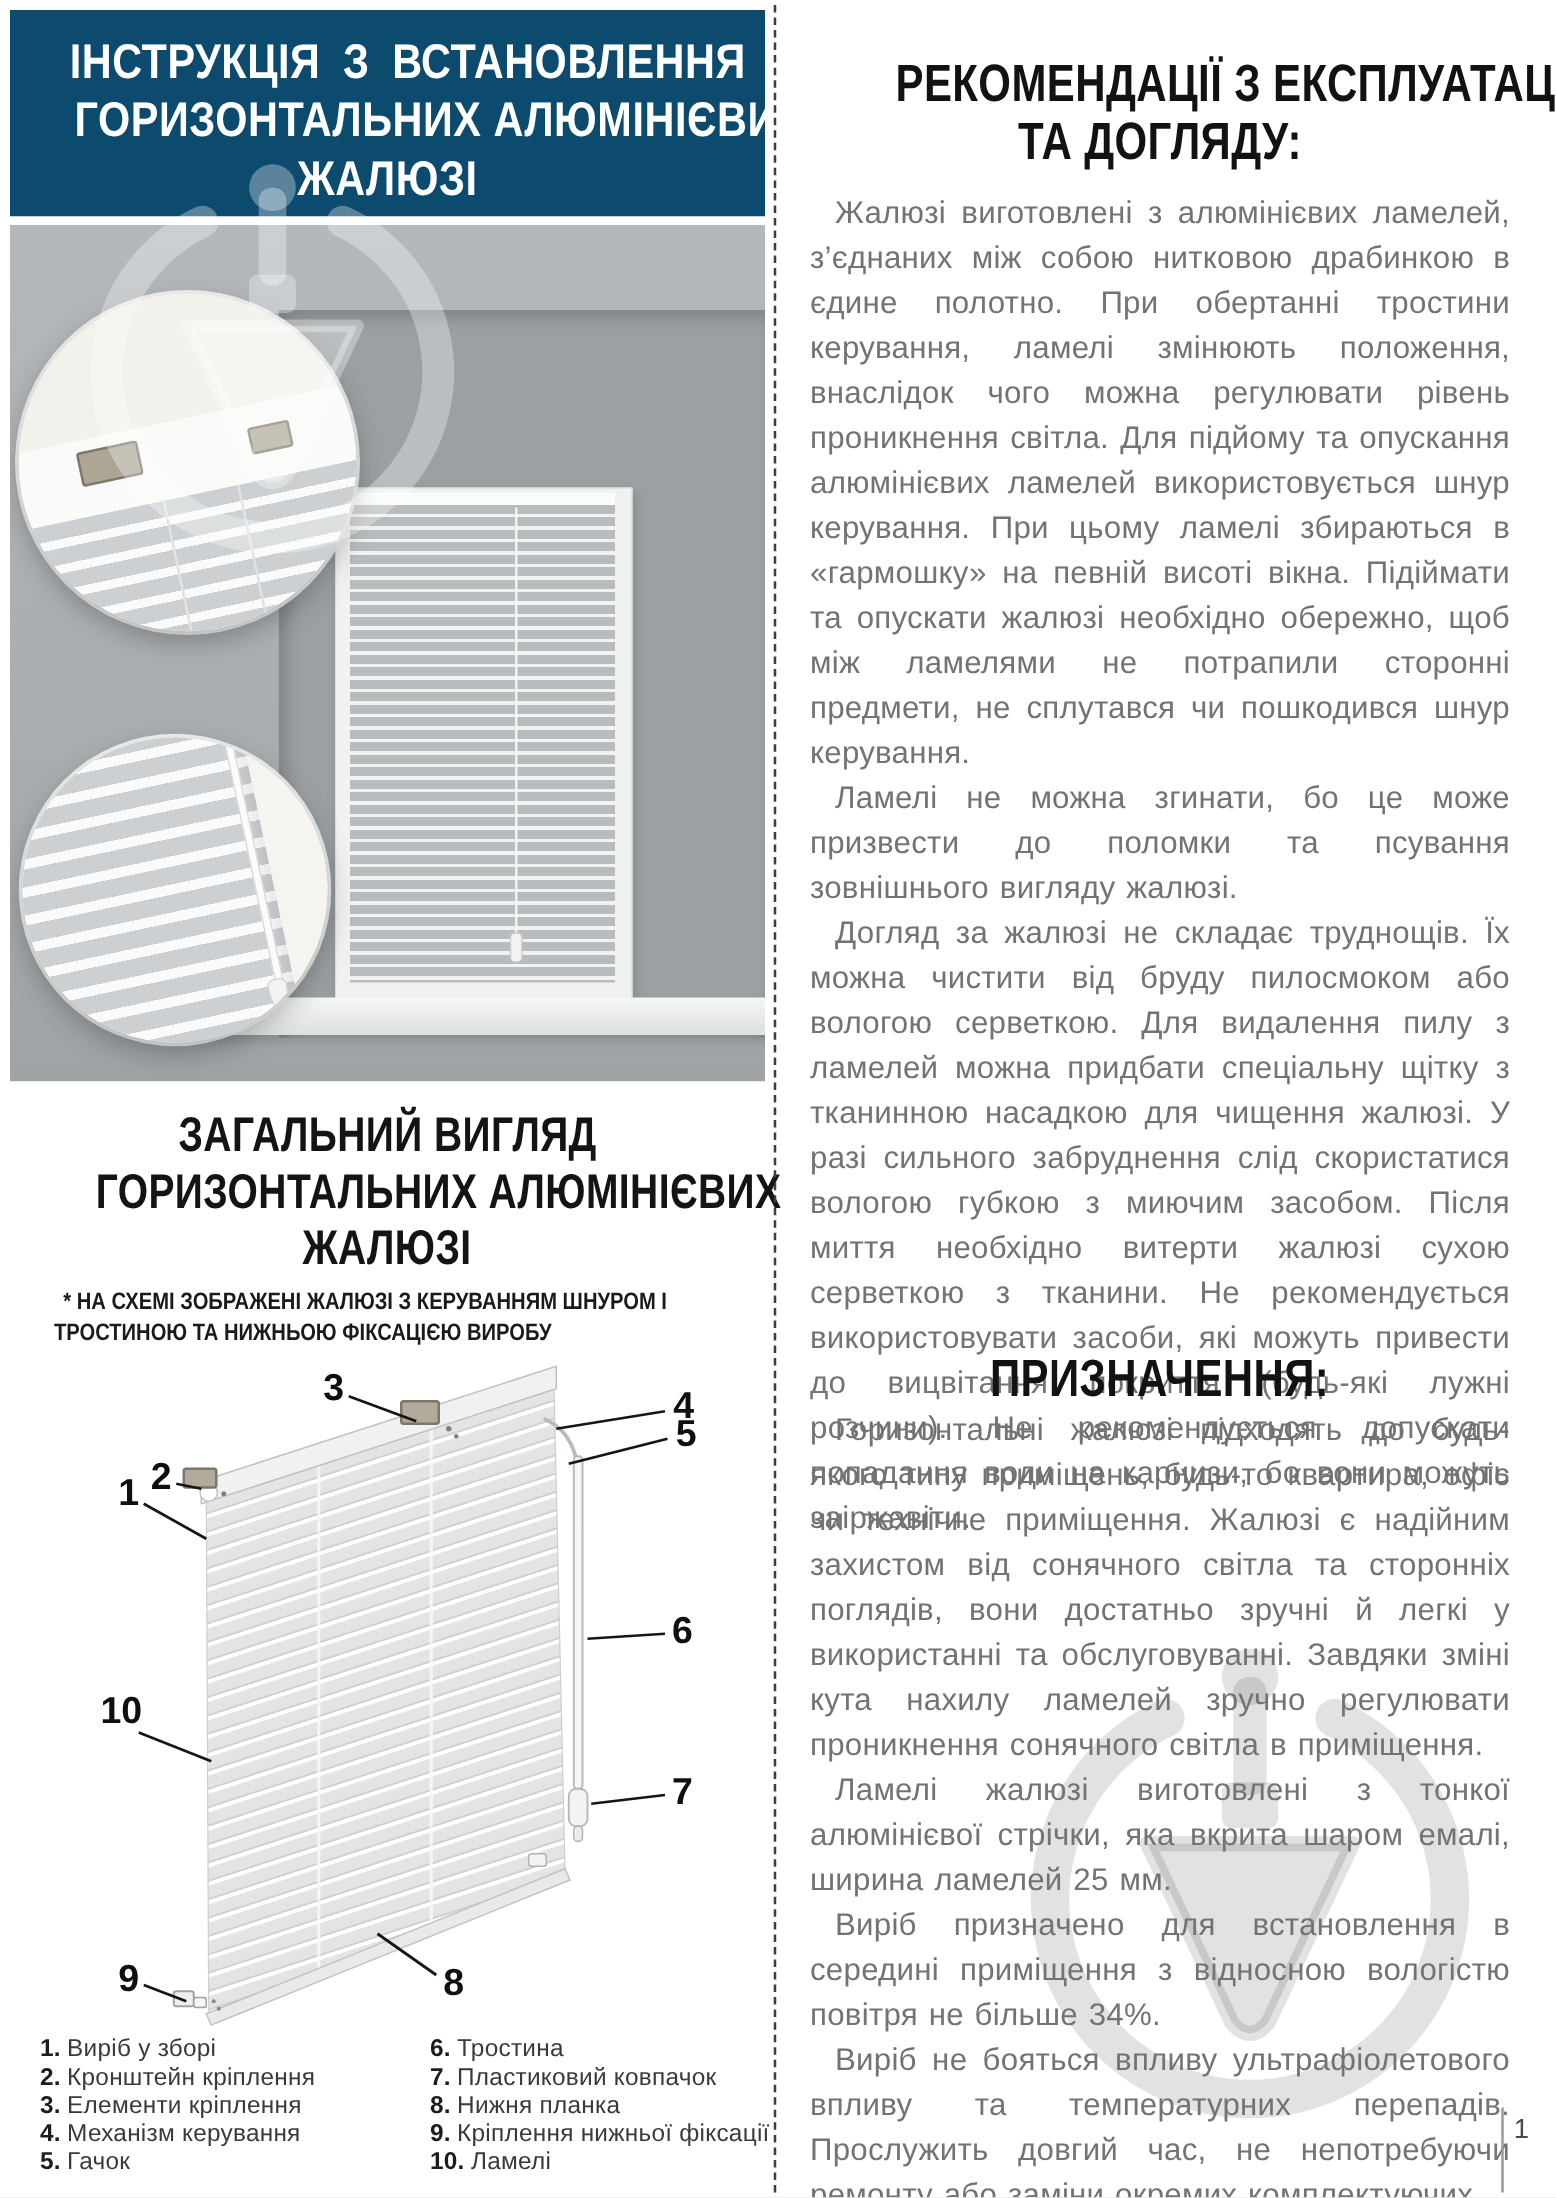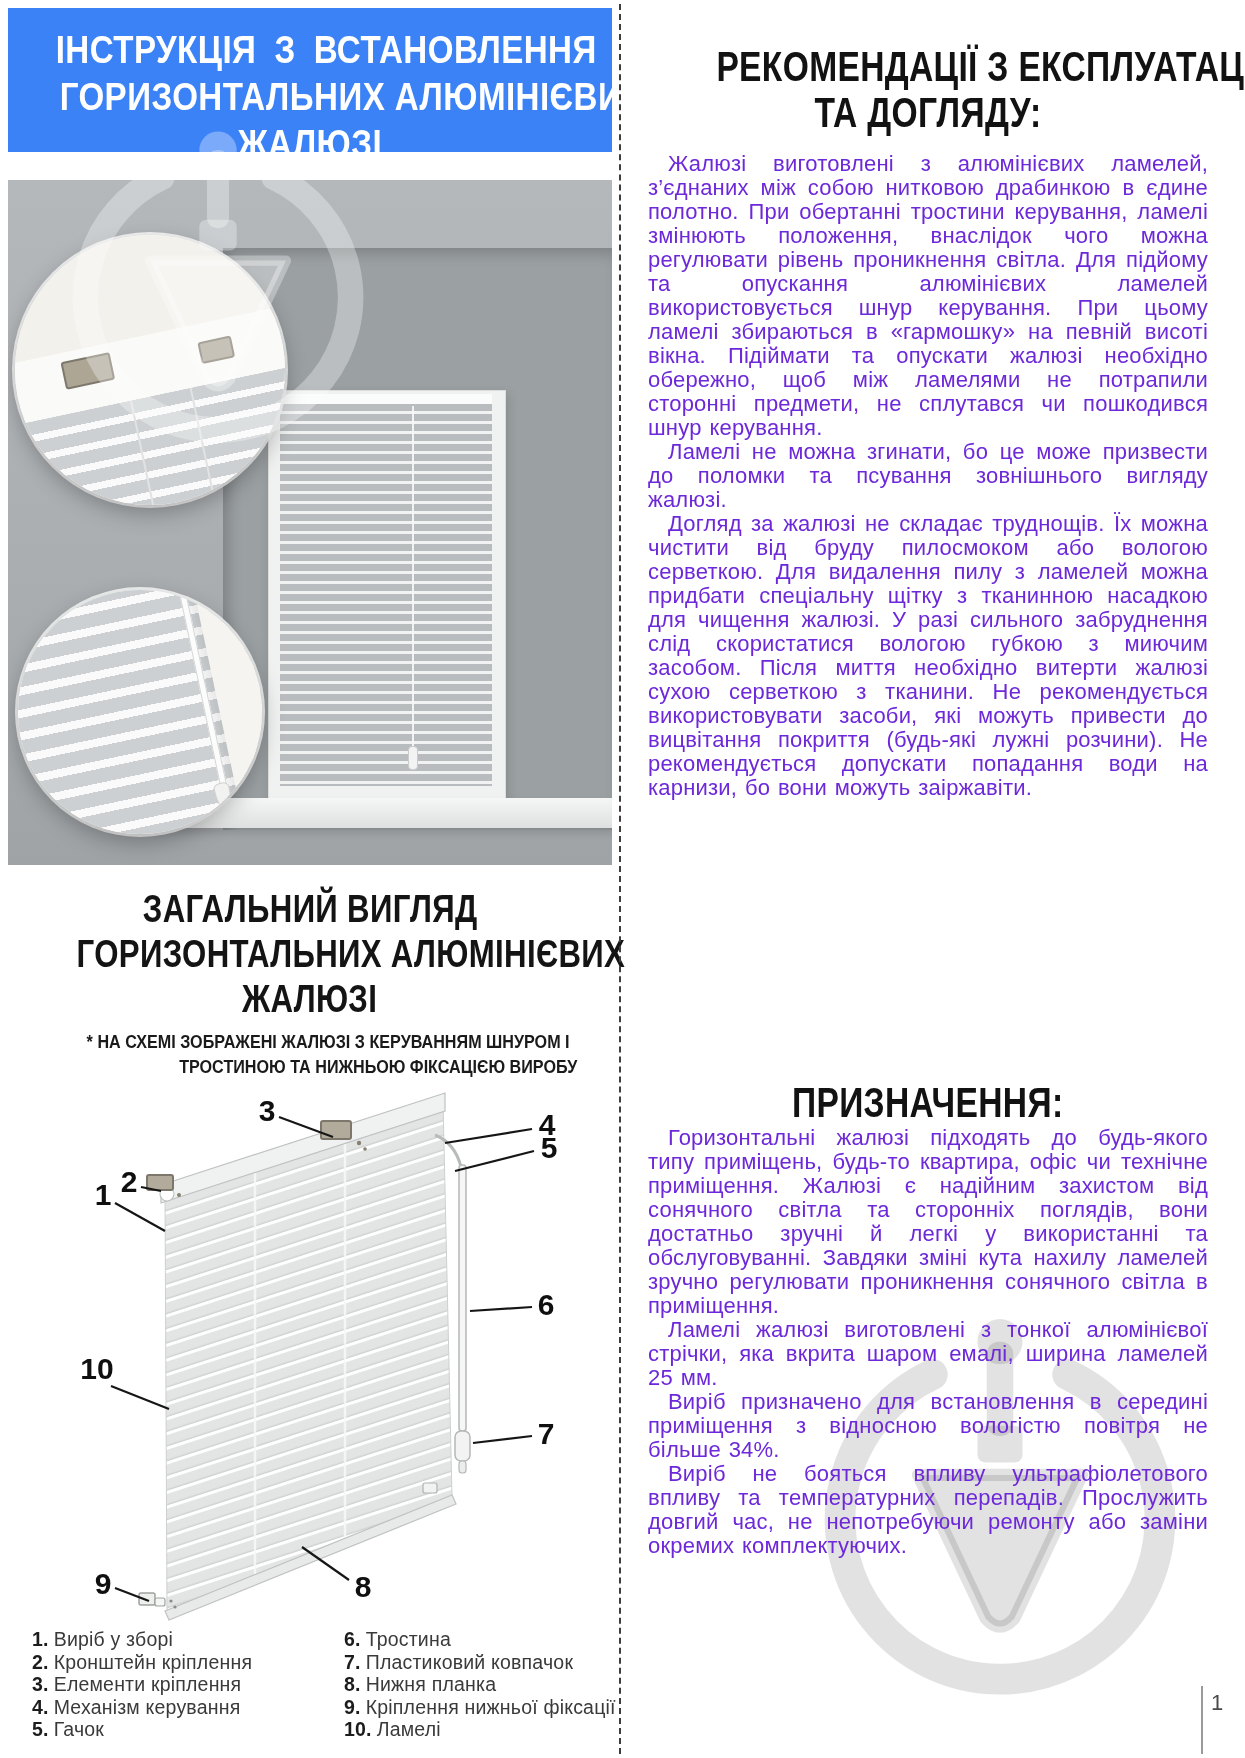--- a/index.html
+++ b/index.html
@@ -2,21 +2,21 @@
 <html><head>
 <meta charset="utf-8">
 <style>
   html,body{margin:0;padding:0;background:#e8e8e8;}
   .page{position:relative;width:1245px;height:1758px;background:#ffffff;overflow:hidden;
         font-family:"Liberation Sans",sans-serif;color:#2e2e2e;}
   .cond{display:inline-block;transform:scaleX(0.8);transform-origin:50% 50%;white-space:nowrap;}
   .cond85{display:inline-block;transform:scaleX(0.85);transform-origin:50% 50%;white-space:nowrap;}
 
   
-  .header-box{position:absolute;left:8px;top:8px;width:604px;height:144px;background:#3b82f6;
+  .header-box{position:absolute;left:8px;top:8px;width:604px;height:165px;background:#0c4a6e;
               text-align:center;color:#ffffff;font-weight:bold;padding-top:0;z-index:1;}
   .hdr-line{font-size:39px;line-height:47px;letter-spacing:0.5px;}
   .hdr-line.first{margin-top:18px;word-spacing:10px;}
 
   .illustration{position:absolute;left:8px;top:180px;width:604px;height:685px;overflow:hidden;
                 background:linear-gradient(180deg,#b4b8bb 0%,#a9adb0 60%,#9fa3a6 100%);z-index:1;}
   .recess{position:absolute;left:215px;top:68px;width:389px;height:582px;background:#9ba0a3;
           box-shadow:inset 6px 6px 14px rgba(0,0,0,0.18);}
   .frame{position:absolute;left:260px;top:210px;width:236px;height:410px;background:#f0f1f1;
          border:1px solid #dcdede;box-shadow:2px 4px 10px rgba(0,0,0,0.15);}
@@ -45,21 +45,21 @@
   .iv2-slats{position:absolute;left:0;top:0;width:100%;height:100%;
              background:repeating-linear-gradient(180deg,#ccd0d2 0px,#ccd0d2 14px,#fafafa 14px,#fafafa 22px);}
   .iv2-wall{position:absolute;right:0;top:0;width:30%;height:100%;background:#f5f4f0;box-shadow:-6px 0 10px rgba(0,0,0,0.08);}
   .iv2-rod{position:absolute;left:66%;top:0;width:5px;height:74%;background:#fcfcfc;border:1px solid #d4d6d6;}
   .iv2-cone{position:absolute;left:64.2%;top:72%;width:14px;height:26px;background:#f2f2f0;border:1px solid #cfd1d1;
             border-radius:40% 40% 50% 50%/20% 20% 80% 80%;}
   .iv2-rail{position:absolute;left:-4%;top:92%;width:108%;height:12px;background:#e9ebeb;border-top:2px solid #fff;}
 
   .overview-title{position:absolute;left:8px;top:886px;width:604px;text-align:center;font-weight:bold;color:#141414;z-index:2;}
   .ov-line{font-size:39px;line-height:45px;letter-spacing:0.4px;}
-  .overview-note{position:absolute;left:8px;top:1029px;width:604px;text-align:right;font-weight:bold;color:#1a1a1a;z-index:2;}
+  .overview-note{position:absolute;left:8px;top:1029px;width:604px;text-align:left;font-weight:bold;color:#1a1a1a;z-index:2;}
   .note-line{font-size:19px;line-height:25px;}
 
   .diagram{position:absolute;left:15px;top:1087px;width:600px;height:545px;z-index:2;}
   .diagram svg{position:absolute;left:0;top:0;}
   .co{position:absolute;transform:translate(-50%,-50%);font-weight:bold;font-size:30px;color:#0f0f0f;
       font-family:"Liberation Sans",sans-serif;}
   .co1{left:88px;top:108px;} .co2{left:114px;top:95px;} .co3{left:252px;top:24px;}
   .co4{left:532px;top:38px;} .co5{left:534px;top:61px;} .co6{left:531px;top:218px;}
   .co7{left:531px;top:347px;} .co8{left:348px;top:500px;} .co9{left:88px;top:497px;}
   .co10{left:82px;top:282px;}
@@ -72,22 +72,22 @@
   .legend b{color:#1c1c1c;margin-right:5px;}
 
   
   .divider{position:absolute;left:619px;top:4px;height:1750px;width:0;border-left:2px dashed #3d3d3d;z-index:3;}
 
   
   .care-sec{position:absolute;left:648px;top:44px;width:560px;z-index:2;}
   .purpose-sec{position:absolute;left:648px;top:1080px;width:560px;z-index:2;}
   .r-title{text-align:center;font-weight:bold;color:#121212;}
   .rt-line{font-size:42px;line-height:46px;letter-spacing:0.4px;}
-  .body-p{margin:0;font-size:22px;line-height:24px;text-align:justify;text-indent:20px;
-          color:#6d28d9;letter-spacing:0.2px;word-spacing:1.5px;}
+  .body-p{margin:0;font-size:25px;line-height:36px;text-align:justify;text-indent:20px;
+          color:#737373;letter-spacing:0.2px;word-spacing:1.5px;}
   .care-sec .body-p:first-of-type{margin-top:16px;}
   .purpose-sec .body-p:first-of-type{}
 
   
   .wm{position:absolute;pointer-events:none;}
   .wm-top{left:48px;top:128px;width:340px;height:340px;color:rgba(255,255,255,0.32);z-index:2;}
   .wm-bottom{left:795px;top:1315px;width:410px;height:410px;color:rgba(0,0,0,0.115);z-index:1;}
 
   
   .footer-line{position:absolute;left:1201px;top:1686px;height:68px;width:0;border-left:2px solid #9a9a9a;z-index:2;}

